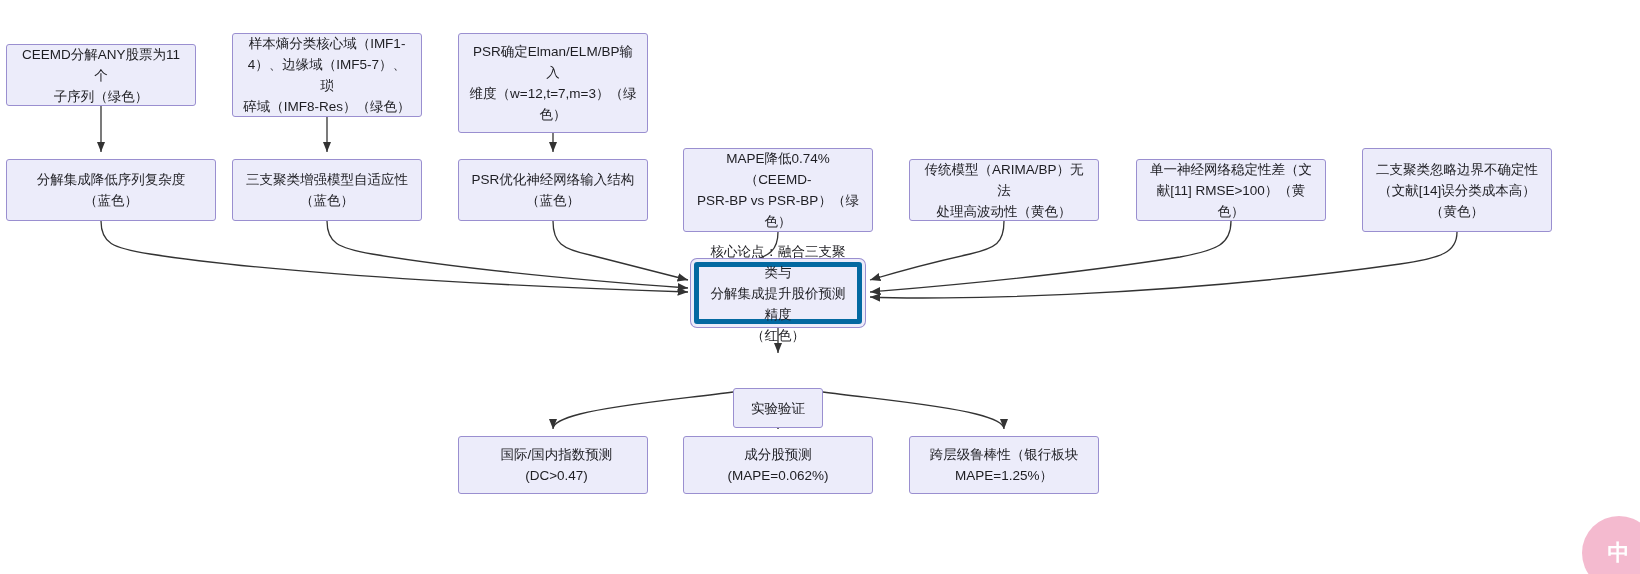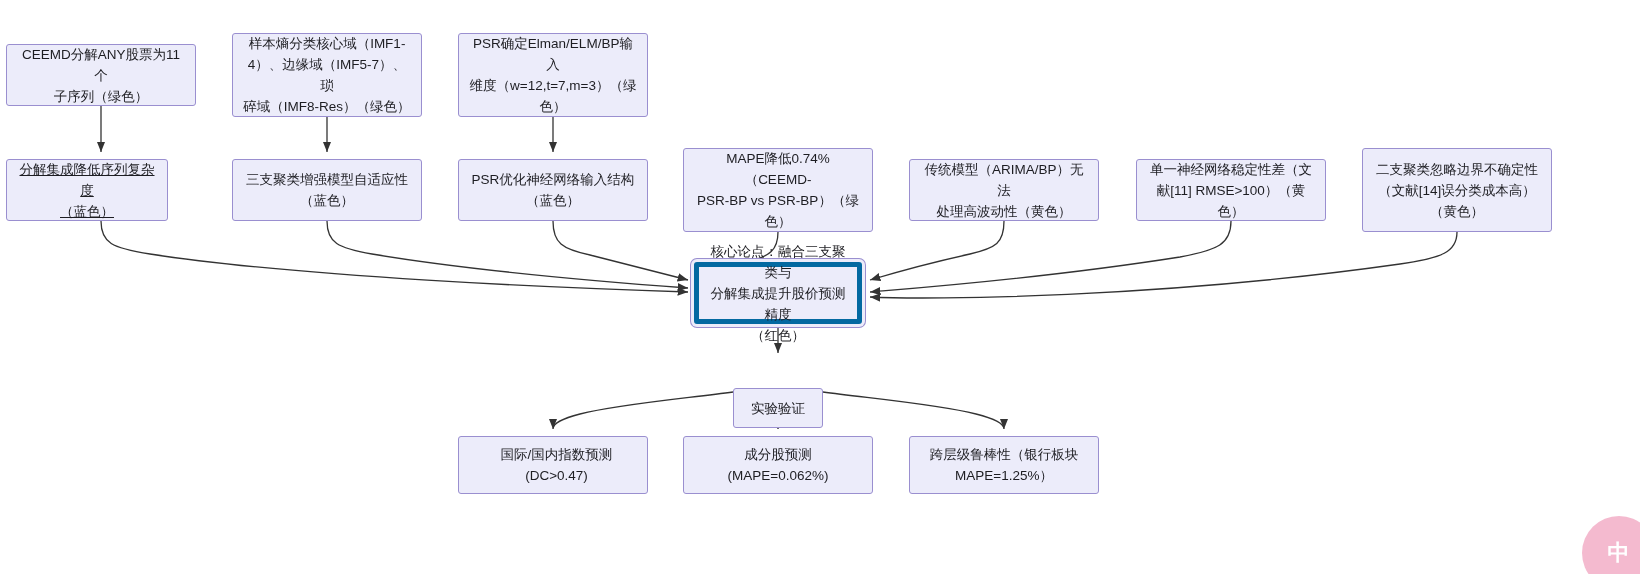--- a/index.html
+++ b/index.html
@@ -110,27 +110,27 @@
     <span class="txt">CEEMD分解ANY股票为11个
 子序列（绿色）</span>
   </div>
 
   <div class="node" style="left:232px;top:33px;width:190px;height:84px;">
     <span class="txt">样本熵分类核心域（IMF1-
 4）、边缘域（IMF5-7）、琐
 碎域（IMF8-Res）（绿色）</span>
   </div>
 
-  <div class="node" style="left:458px;top:33px;width:190px;height:84px;justify-content:flex-end;">
+  <div class="node" style="left:458px;top:33px;width:190px;height:100px;justify-content:flex-end;">
     <span class="txt">PSR确定Elman/ELM/BP输入
 维度（w=12,t=7,m=3）（绿
 色）</span>
   </div>
 
-  <div class="node" style="left:6px;top:159px;width:162px;height:62px;text-decoration:underline;">
+  <div class="node" style="left:6px;top:159px;width:210px;height:62px;">
     <span class="txt">分解集成降低序列复杂度
 （蓝色）</span>
   </div>
 
   <div class="node" style="left:232px;top:159px;width:190px;height:62px;">
     <span class="txt">三支聚类增强模型自适应性
 （蓝色）</span>
   </div>
 
   <div class="node" style="left:458px;top:159px;width:190px;height:62px;">

